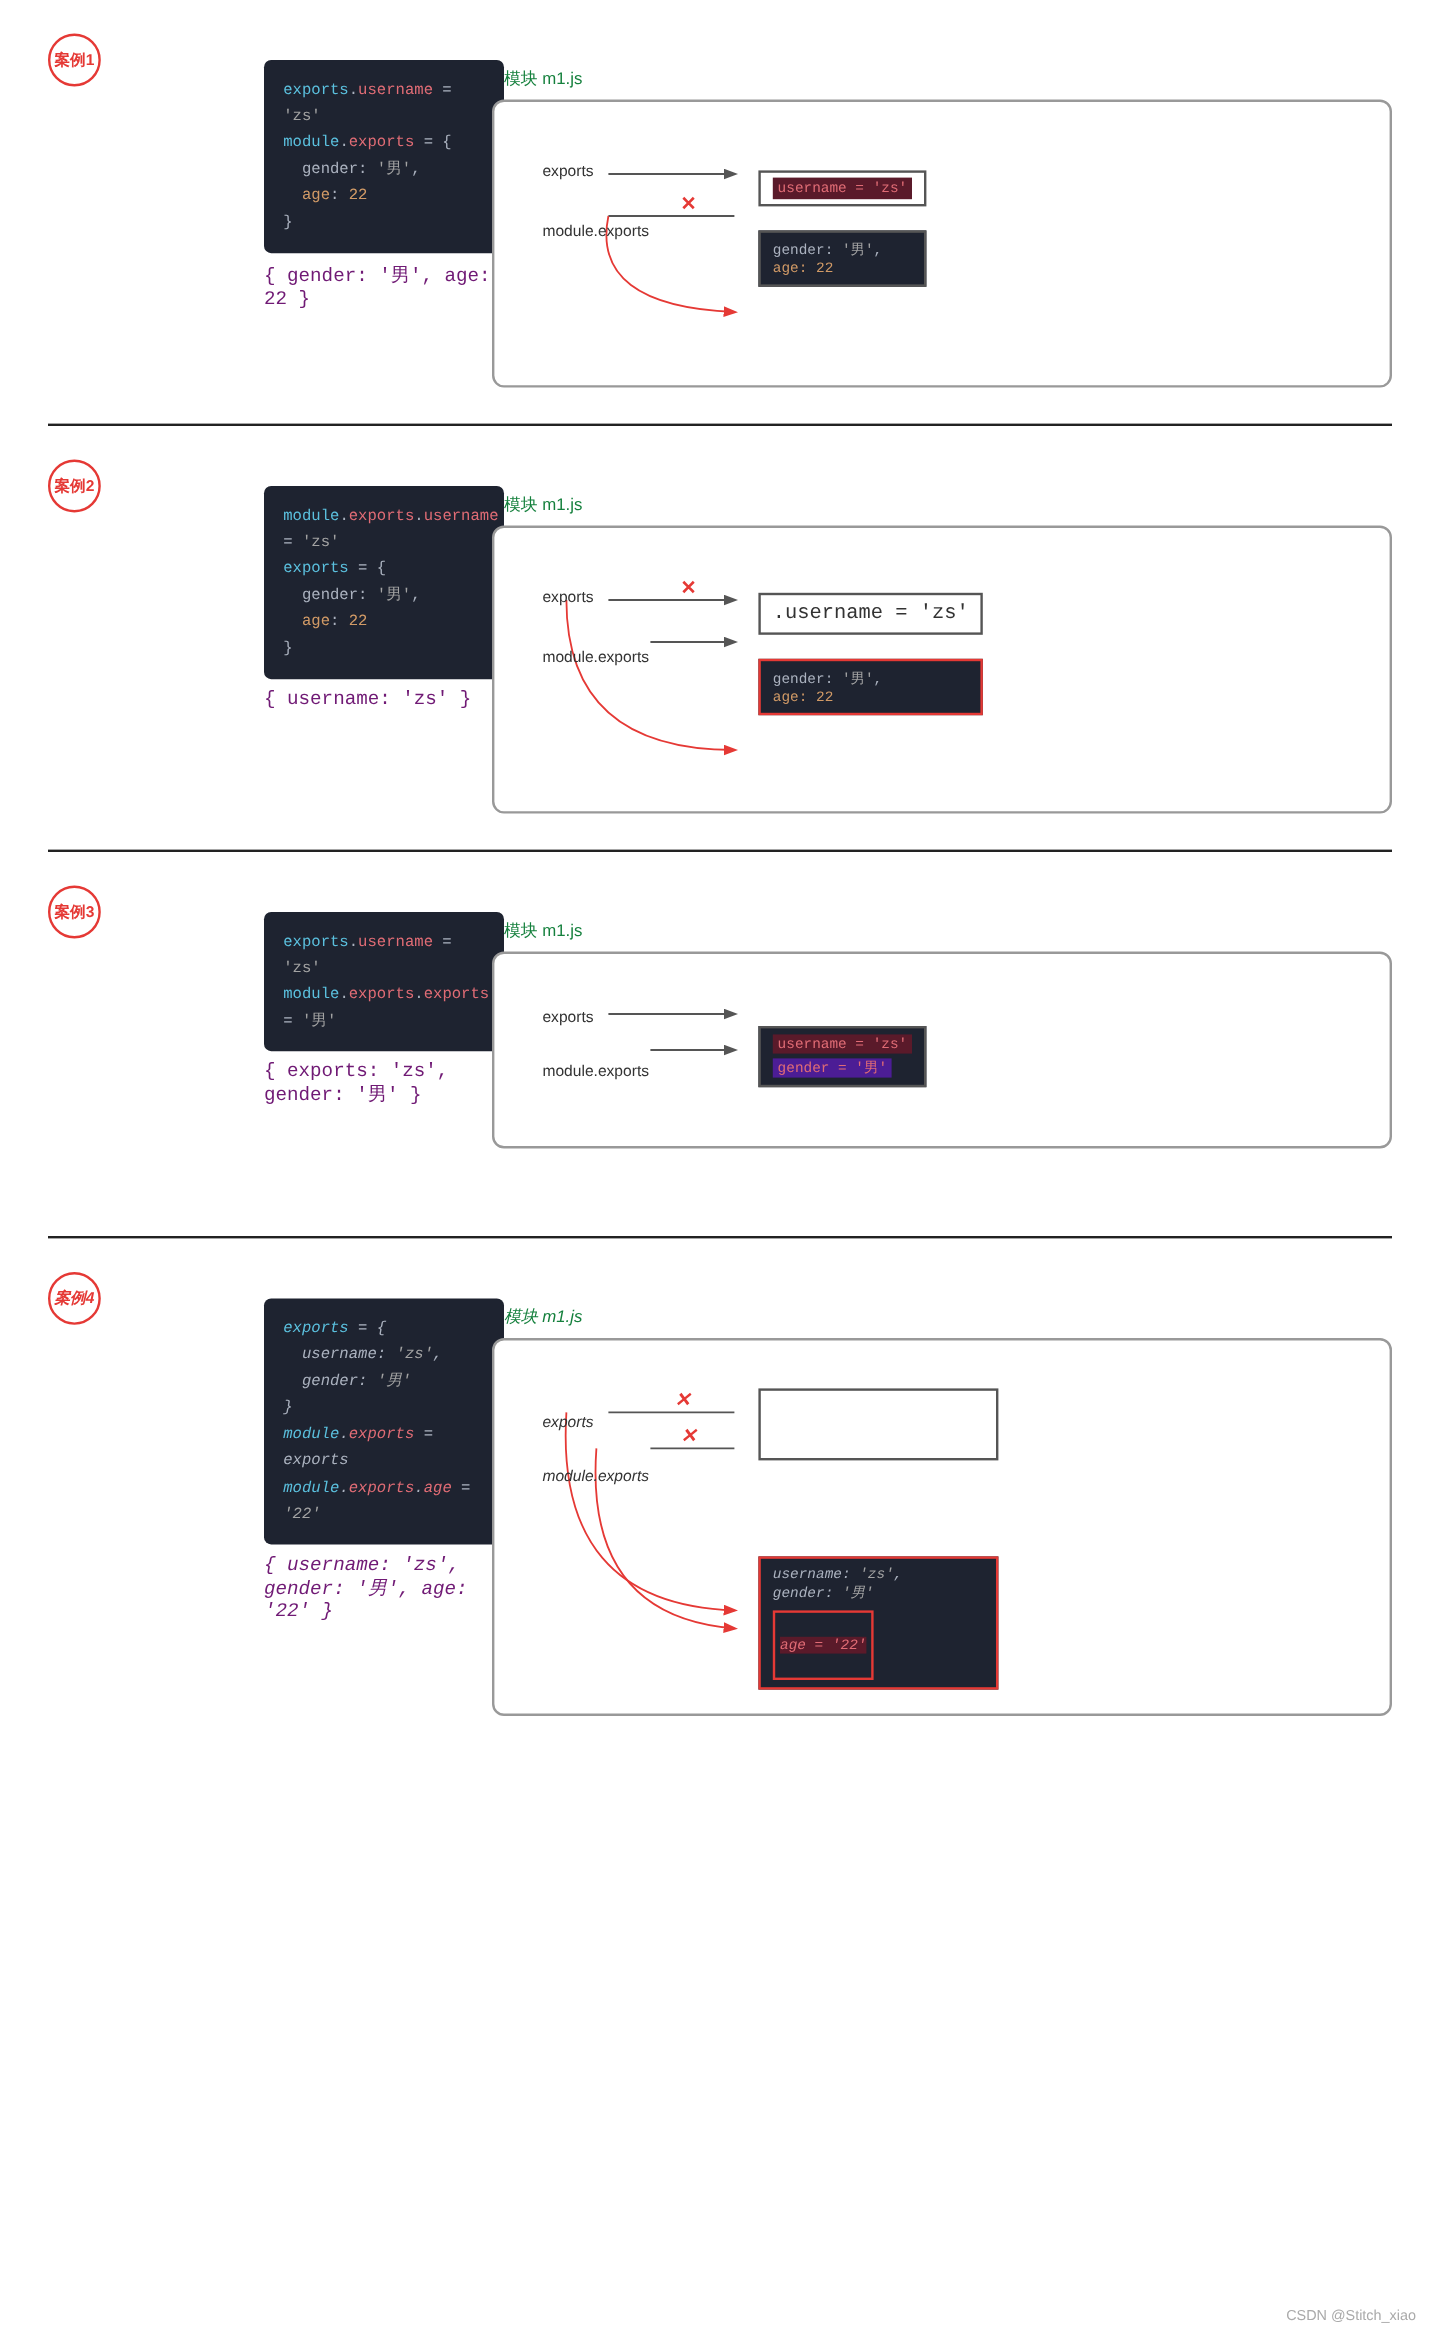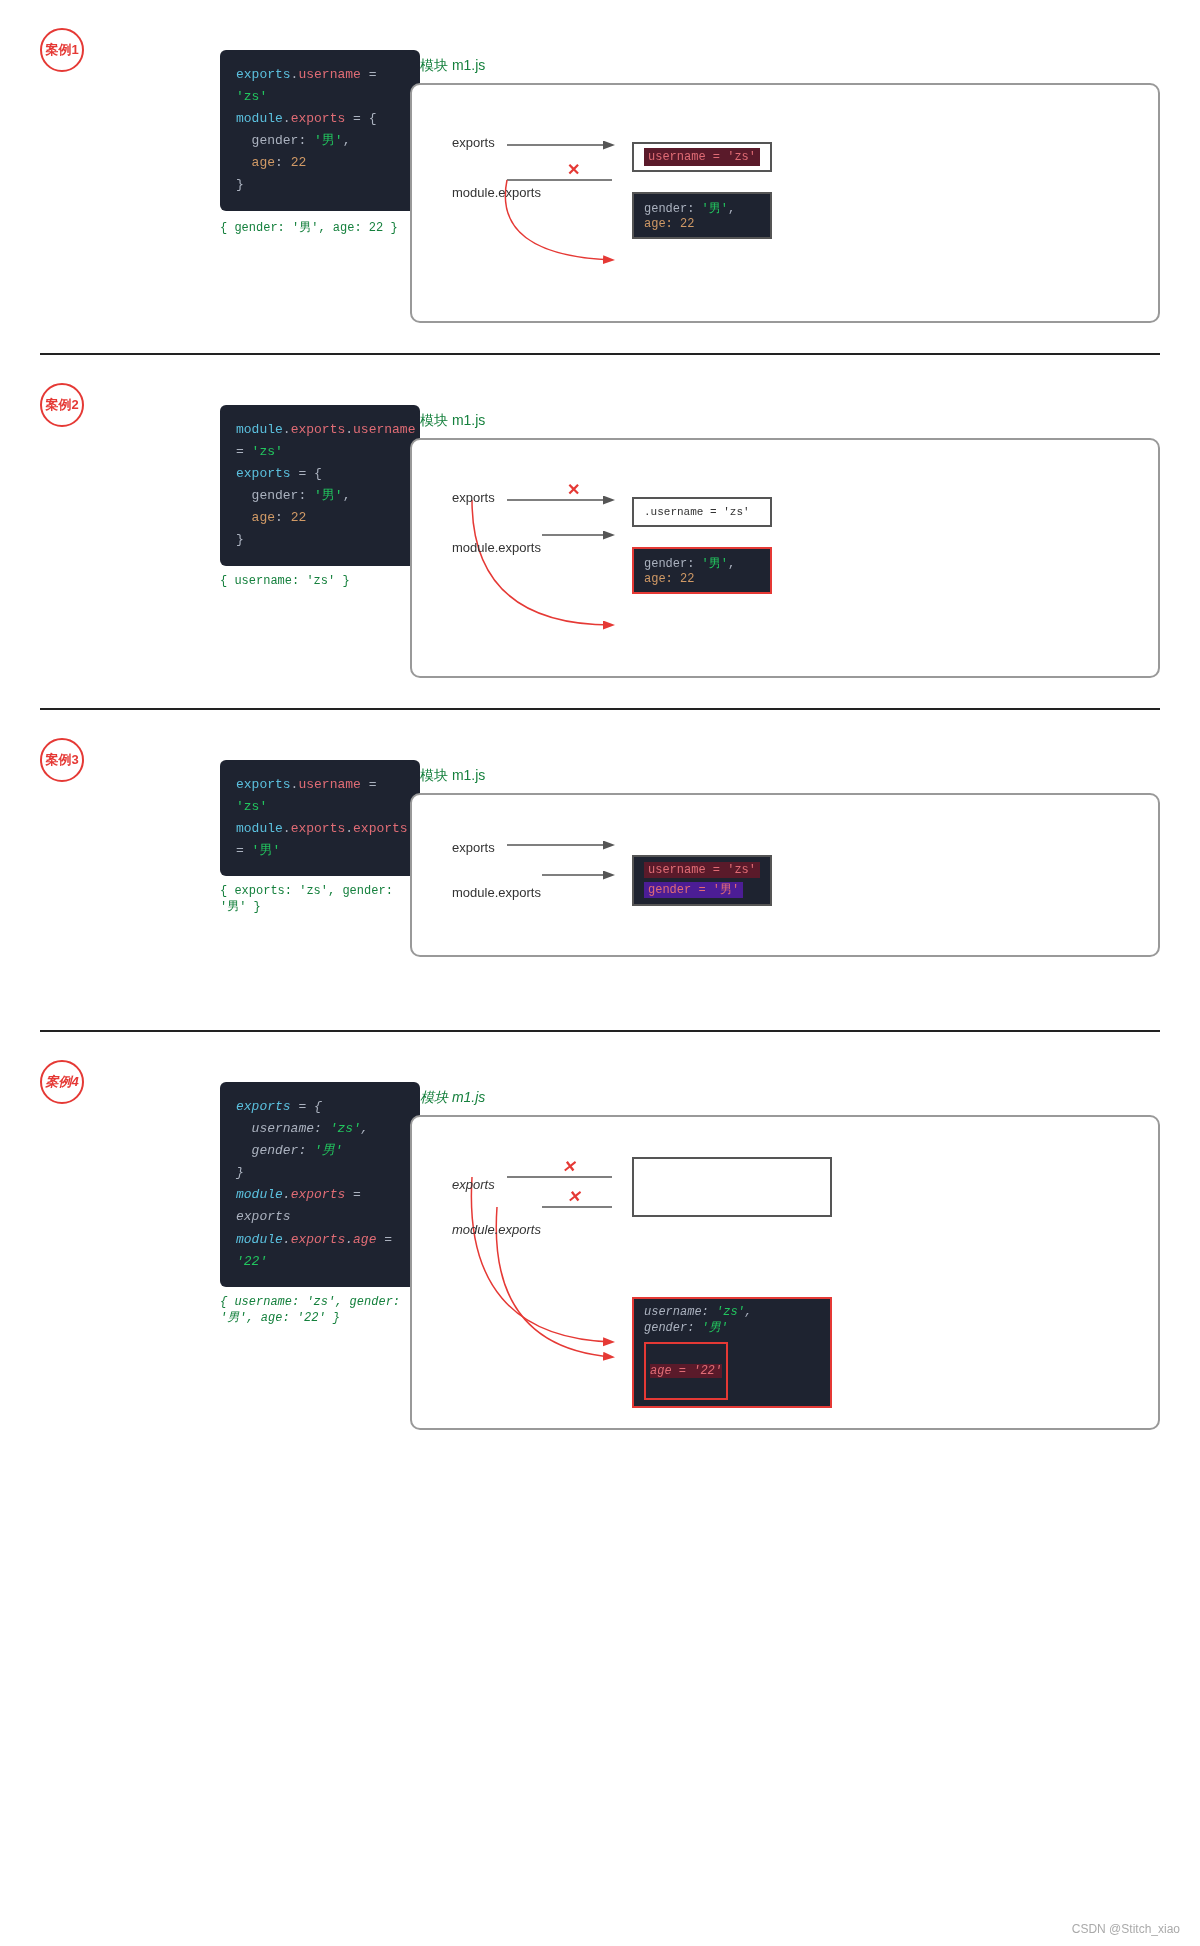--- a/index.html
+++ b/index.html
@@ -51,32 +51,32 @@
       padding: 14px 16px;
       margin-left: 90px;
       margin-top: 10px;
       min-width: 200px;
       max-width: 230px;
       font-family: 'Courier New', monospace;
       font-size: 13px;
       line-height: 1.7;
     }
     .code-result {
-      font-size: 12px;
-      color: #15803d;
+      font-size: 16px;
+      color: #701a75;
       margin-left: 90px;
       margin-top: 8px;
       font-family: 'Courier New', monospace;
     }
 
     
     .c-blue { color: #5bc0de; }
     .c-red { color: #e06c75; }
     .c-white { color: #abb2bf; }
-    .c-green { color: #22c55e; }
+    .c-green { color: #a3a3a3; }
     .c-orange { color: #d19a66; }
 
     .module-label {
       font-size: 14px;
       color: #15803d;
       margin-bottom: 8px;
       margin-left: 10px;
       margin-top: 17px;
     }
 
@@ -245,21 +245,21 @@
 
       <div class="module-inner">
         <div style="position:absolute; left:20px; top:30px;">
           <div style="font-size:13px;color:#333;margin-bottom:35px;">exports</div>
           <div style="font-size:13px;color:#333;">module.exports</div>
         </div>
 
         <div style="margin-left:200px; display:flex; flex-direction:column; gap:20px; margin-top:10px;">
 
           <div class="small-box">
-            <span style="font-family:'Courier New',monospace;font-size:11px;color:#333;">.username = 'zs'</span>
+            <span style="font-family:'Courier New',monospace;font-size:17px;color:#333;">.username = 'zs'</span>
           </div>
 
           <div class="small-box-red" style="background:#1e2330;color:#abb2bf;">
             <div><span class="c-white" style="font-size:12px;">gender: </span><span class="c-green" style="font-size:12px;">'男'</span><span class="c-white" style="font-size:12px;">,</span></div>
             <div><span class="c-orange" style="font-size:12px;">age: 22</span></div>
           </div>
         </div>
       </div>
     </div>
   </div>

